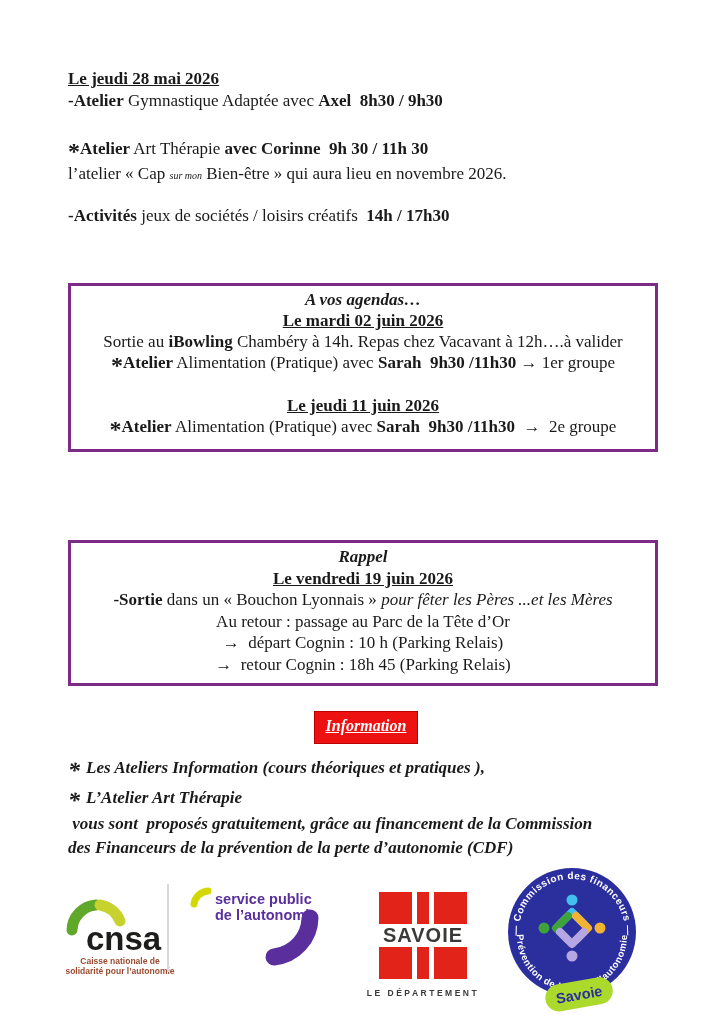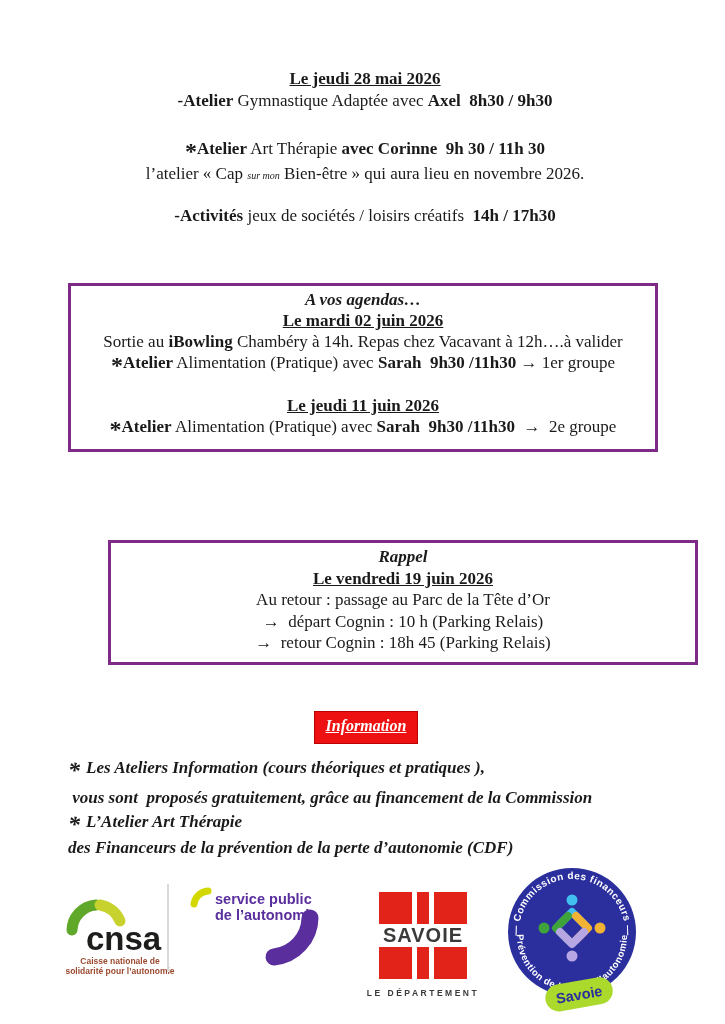--- a/index.html
+++ b/index.html
@@ -10,27 +10,27 @@
   .line{font-size:17px;line-height:22px;white-space:pre-wrap;}
   .sb{font-weight:bold;}
   .si{font-style:italic;}
   .su{text-decoration:underline;}
   .ssm{font-size:10px;}
   .sst{font-size:24px;font-weight:bold;line-height:1;vertical-align:-5px;}
   .center{text-align:center;}
   .mt26{margin-top:26px;}
   .mt18{margin-top:18px;}
 
-  .top-section{position:absolute;left:68px;top:68px;width:594px;text-align:center;}
+  .top-section{position:absolute;left:68px;top:68px;width:594px;}
 
   .box{position:absolute;left:68px;width:566px;border:3px solid var(--box-border,#7e2b87);
        padding:3px 9px 8px 9px;background:#fff;}
   .box .line{line-height:21px;text-align:center;}
   .box1{top:283px;}
-  .box2{top:540px;margin-left:40px;}
+  .box2{top:540px;}
   .box2 .line{line-height:21.5px;}
 
   .info{position:absolute;left:68px;top:711px;width:596px;}
   .info-badge{display:table;margin:0 auto 12px auto;background:var(--info-bg,#ee1111);
               border:1px solid #bb0000;padding:0 11px 3px 11px;}
   .info-badge span{color:var(--info-text,#fff);font-size:16px;font-weight:bold;font-style:italic;
                    text-decoration:underline;line-height:28px;}
   .info .line{font-size:17px;line-height:24px;}
   .info .line.first{margin-bottom:4px;}
 
@@ -68,32 +68,33 @@
     <div class="line"><span class="sb su">Le mardi 02 juin 2026</span></div>
     <div class="line"><span>Sortie au </span><span class="sb">iBowling</span><span> Chambéry à 14h. Repas chez Vacavant à 12h….à valider</span></div>
     <div class="line"><span class="sb sst">*</span><span class="sb">Atelier</span><span> Alimentation (Pratique) avec </span><span class="sb">Sarah  9h30 /11h30</span><span> → 1er groupe</span></div>
     <div class="line mt18"><span class="sb su">Le jeudi 11 juin 2026</span></div>
     <div class="line"><span class="sb sst">*</span><span class="sb">Atelier</span><span> Alimentation (Pratique) avec </span><span class="sb">Sarah  9h30 /11h30</span><span>  →  2e groupe</span></div>
   </div>
 
   <div class="box box2">
     <div class="line center"><span class="sb si">Rappel</span></div>
     <div class="line"><span class="sb su">Le vendredi 19 juin 2026</span></div>
+    <div class="line"><span class="sb">-Sortie</span><span> dans un « Bouchon Lyonnais » </span><span class="si">pour fêter les Pères ...et les Mères</span></div>
     <div class="line"><span>Au retour : passage au Parc de la Tête d’Or</span></div>
     <div class="line"><span>→  départ Cognin : 10 h (Parking Relais)</span></div>
     <div class="line"><span>→  retour Cognin : 18h 45 (Parking Relais)</span></div>
   </div>
 
   <div class="info">
     <div class="info-badge">
       <span>Information</span>
     </div>
     <div class="line first"><span class="sb si sst">* </span><span class="sb si">Les Ateliers Information (cours théoriques et pratiques ),</span></div>
+    <div class="line"><span class="sb si sst">* </span><span class="sb si">L’Atelier Art Thérapie</span></div>
     <div class="line"><span class="sb si"> vous sont  proposés gratuitement, grâce au financement de la Commission</span></div>
-    <div class="line"><span class="sb si sst">* </span><span class="sb si">L’Atelier Art Thérapie</span></div>
     <div class="line"><span class="sb si">des Financeurs de la prévention de la perte d’autonomie (CDF)</span></div>
   </div>
 
   <div class="logos">
 
     <div class="cnsa">
       <svg width="122" height="92" viewBox="0 0 122 92">
         <g>
           <path d="M16 40 A26 26 0 0 1 40 15" fill="none" stroke="var(--cnsa-green,#5fa82a)" stroke-width="11" stroke-linecap="round"></path>
           <path d="M44 15 A26 26 0 0 1 64 31" fill="none" stroke="var(--cnsa-yellow,#c8d22f)" stroke-width="11" stroke-linecap="round"></path>

